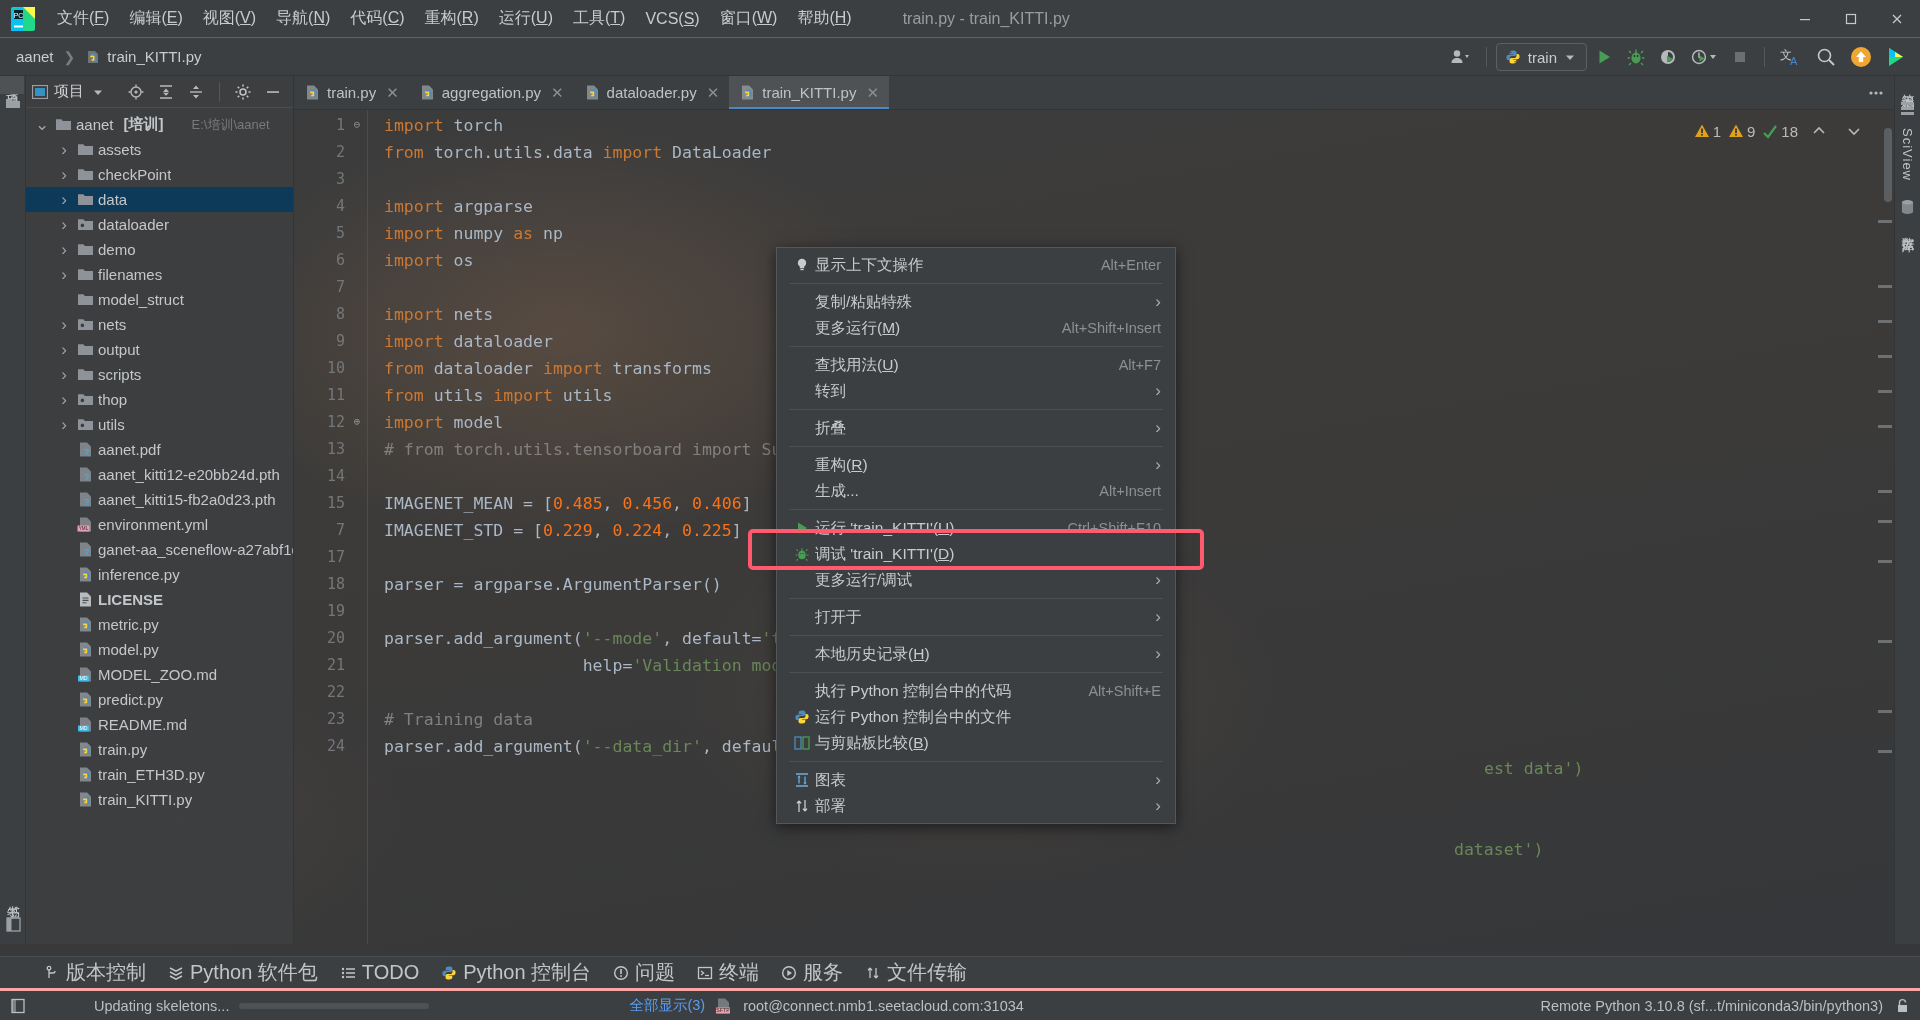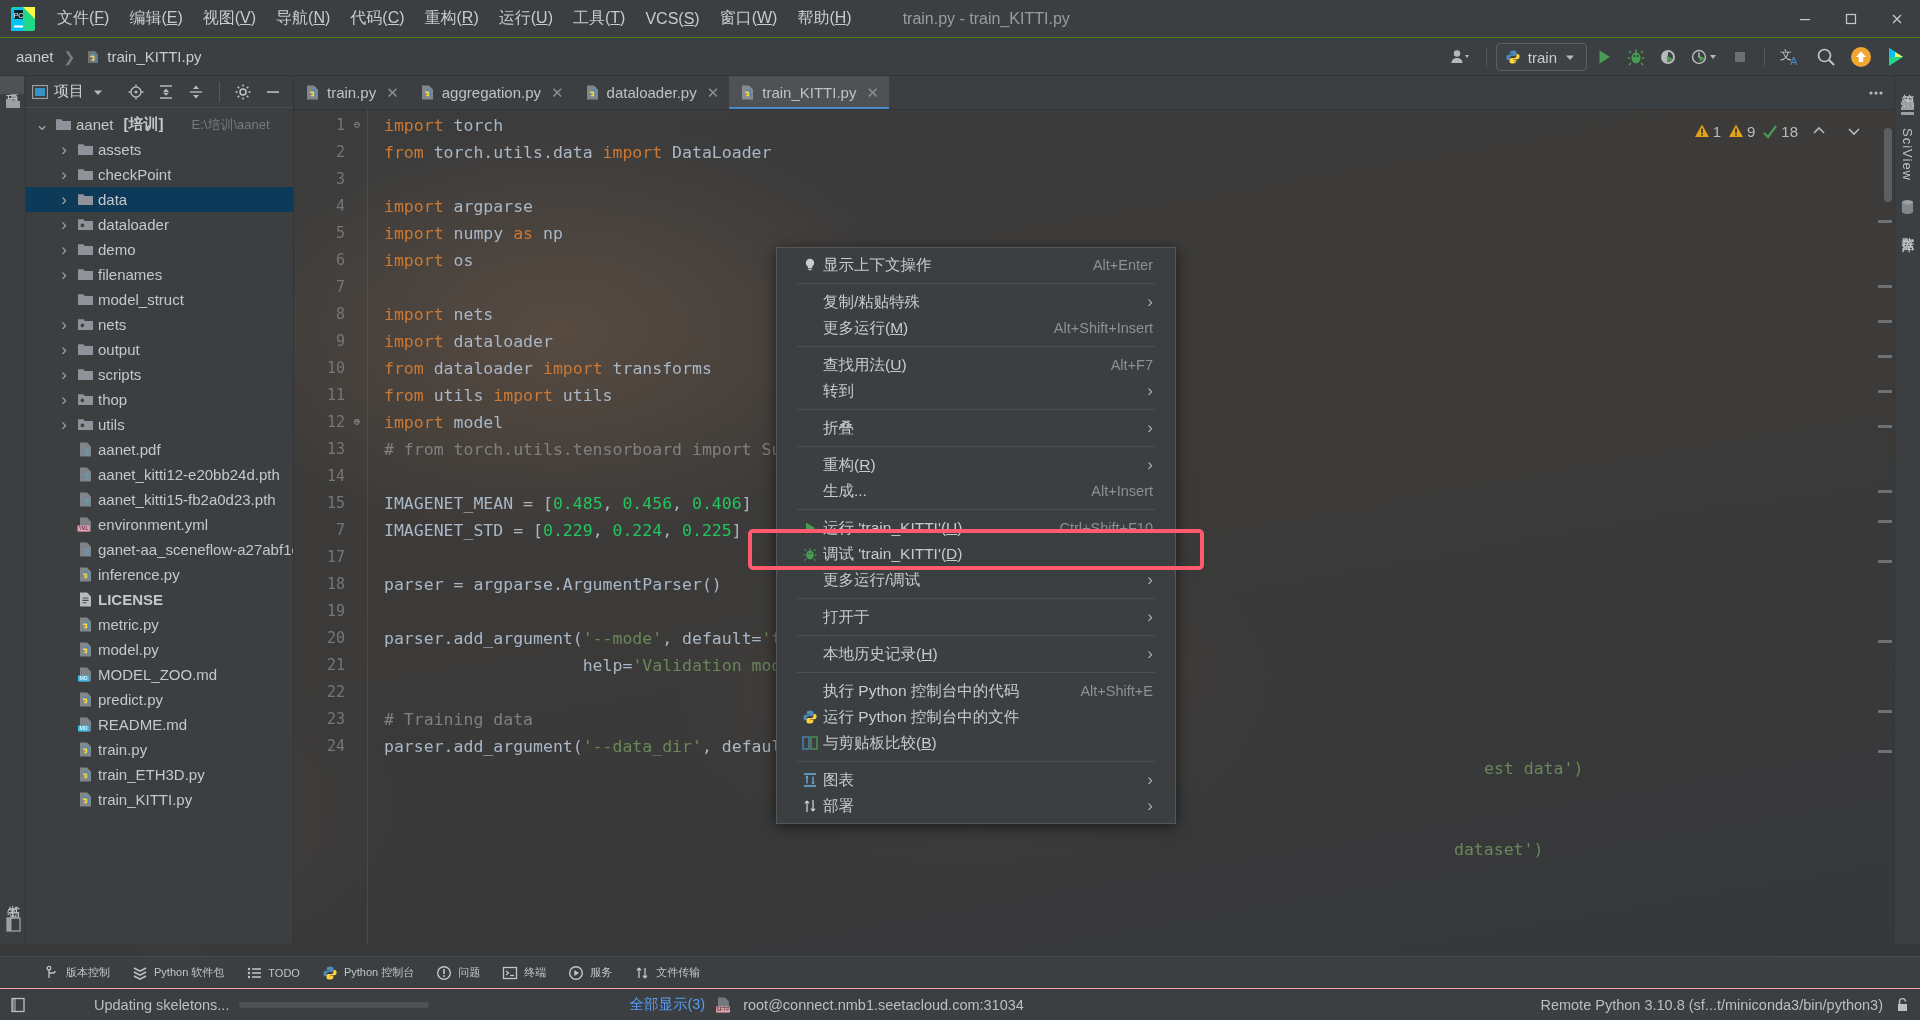--- a/index.html
+++ b/index.html
@@ -175,21 +175,21 @@
     position: absolute; right: 4px; top: 7px; width: 12px; height: 12px;
     color: #8b8e91; font-size: 11px; line-height: 12px; text-align: center;
   }
   .code {
     position: absolute; left: 74px; top: 0; width: 1526px; height: 834px;
     font-family: "DejaVu Sans Mono", monospace; font-size: 16.5px;
     padding-top: 2px; white-space: pre;
   }
   .cline { height: 27px; line-height: 27px; padding-left: 16px; }
   .kw  { color: #cc7832; }
-  .num { color: #22c55e; text-align: center; }
+  .num { color: #f97316; text-align: center; }
   .str { color: #6a8759; }
   .cmt { color: #808080; }
   .id  { color: #a9b7c6; }
   .op  { color: #a9b7c6; }
 
   
   .inspect {
     position: absolute; right: 52px; top: 116px;
     display: flex; align-items: center; gap: 7px;
     font-size: 15px; color: #b9bcbe; z-index: 16;
@@ -211,21 +211,21 @@
   .hscroll {
     position: absolute; left: 1030px; bottom: 10px; width: 330px; height: 8px;
     background: #5b5f61; border-radius: 4px; z-index: 11;
   }
 
   
   .ctxmenu {
     position: absolute; left: 776px; top: 247px; width: 400px;
     background: #3c3f41; border: 1px solid #54585a;
     box-shadow: 0 3px 14px rgba(0,0,0,0.55);
-    z-index: 40; padding: 4px 12px;
+    z-index: 40; padding: 4px 4px;
     font-size: 15.5px;
   }
   .mi {
     display: flex; align-items: center; height: 26px;
     padding: 0 10px 0 8px; color: #c8cbcd; white-space: nowrap;
   }
   .mi .mic { width: 26px; flex: 0 0 26px; display: flex; align-items: center; justify-content: center; }
   .mi .mlbl { flex: 1 1 auto; }
   .mi .macc { color: #8d9093; font-size: 14.5px; margin-left: 14px; }
   .mi .msub { color: #a9acae; font-size: 14px; margin-left: 12px; }
@@ -235,28 +235,28 @@
     position: absolute; left: 748px; top: 529px; width: 456px; height: 41px;
     border: 4px solid #ff5a6e; border-radius: 5px;
     z-index: 45; pointer-events: none;
   }
 
   
   .bottombar {
     position: absolute; left: 0; bottom: 32px; width: 1920px; height: 32px;
     background: #3c3f41; border-top: 1px solid #4a4d4f;
     display: flex; align-items: center; gap: 2px; padding-left: 34px;
-    z-index: 30; font-size: 11px; color: #c2c5c7;
+    z-index: 30; font-size: 20px; color: #c2c5c7;
   }
   .bt { display: flex; align-items: center; gap: 6px; padding: 4px 10px; white-space: nowrap; }
 
   
   .statusbar {
     position: absolute; left: 0; bottom: 0; width: 1920px; height: 32px;
-    background: #3c3f41; border-top: 1px solid #fca5a5;
+    background: #3c3f41; border-top: 3px solid #fca5a5;
     display: flex; align-items: center; gap: 10px; padding: 0 10px;
     z-index: 30; font-size: 14.5px; color: #bcbfc1;
   }
   .progbar {
     width: 190px; height: 6px; background: #4f5254; border-radius: 3px; overflow: hidden;
   }
   .progfill { height: 6px; background: #9a9da0; width: 38%; }
   .link { color: #589df6; }
   .status-right { margin-left: auto; display: flex; align-items: center; gap: 12px; }
 

